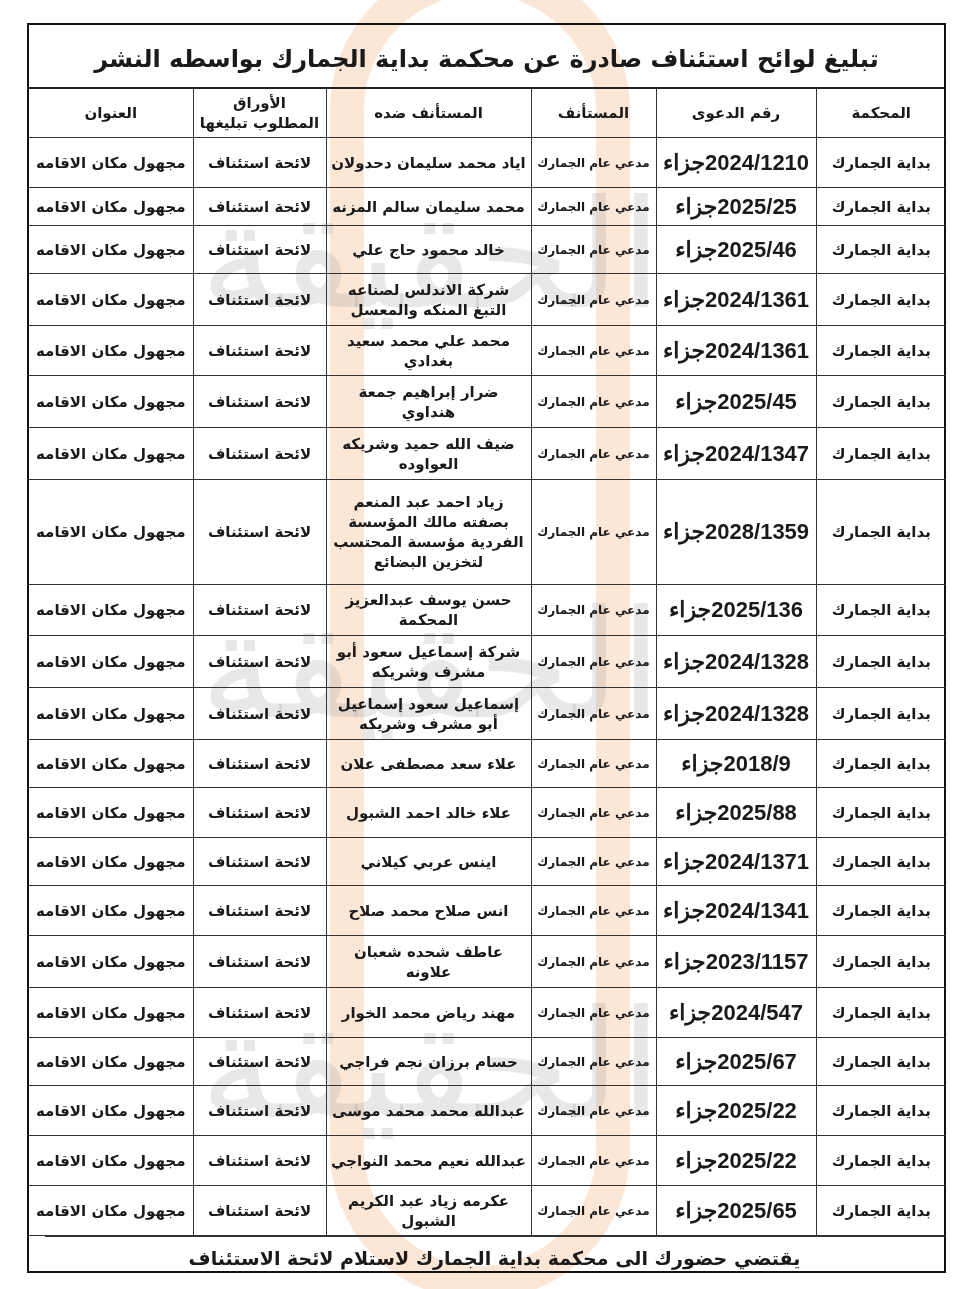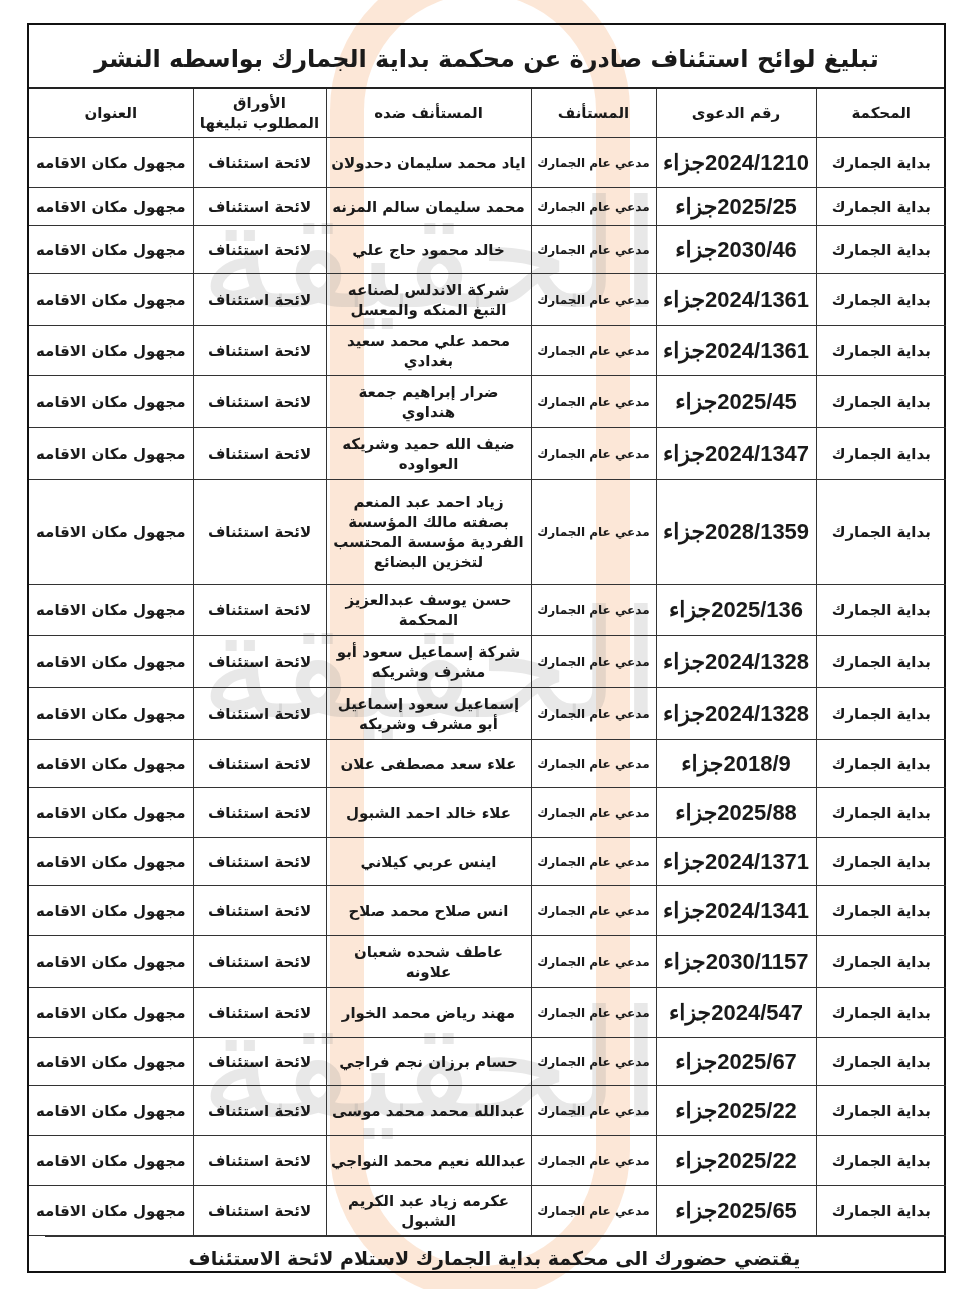--- a/index.html
+++ b/index.html
@@ -70,21 +70,21 @@
         <tr style="height: 38px;">
           <td>بداية الجمارك</td>
           <td class="num">2025/25جزاء</td>
           <td class="appellant">مدعي عام الجمارك</td>
           <td>محمد سليمان سالم المزنه</td>
           <td>لائحة استئناف</td>
           <td>مجهول مكان الاقامه</td>
         </tr>
         <tr style="height: 48px;">
           <td>بداية الجمارك</td>
-          <td class="num">2030/46جزاء</td>
+          <td class="num">2025/46جزاء</td>
           <td class="appellant">مدعي عام الجمارك</td>
           <td>خالد محمود حاج علي</td>
           <td>لائحة استئناف</td>
           <td>مجهول مكان الاقامه</td>
         </tr>
         <tr style="height: 52px;">
           <td>بداية الجمارك</td>
           <td class="num">2024/1361جزاء</td>
           <td class="appellant">مدعي عام الجمارك</td>
           <td>شركة الاندلس لصناعه التبغ المنكه والمعسل</td>
@@ -174,21 +174,21 @@
         <tr style="height: 50px;">
           <td>بداية الجمارك</td>
           <td class="num">2024/1341جزاء</td>
           <td class="appellant">مدعي عام الجمارك</td>
           <td>انس صلاح محمد صلاح</td>
           <td>لائحة استئناف</td>
           <td>مجهول مكان الاقامه</td>
         </tr>
         <tr style="height: 52px;">
           <td>بداية الجمارك</td>
-          <td class="num">2030/1157جزاء</td>
+          <td class="num">2023/1157جزاء</td>
           <td class="appellant">مدعي عام الجمارك</td>
           <td>عاطف شحده شعبان علاونه</td>
           <td>لائحة استئناف</td>
           <td>مجهول مكان الاقامه</td>
         </tr>
         <tr style="height: 50px;">
           <td>بداية الجمارك</td>
           <td class="num">2024/547جزاء</td>
           <td class="appellant">مدعي عام الجمارك</td>
           <td>مهند رياض محمد الخوار</td>

